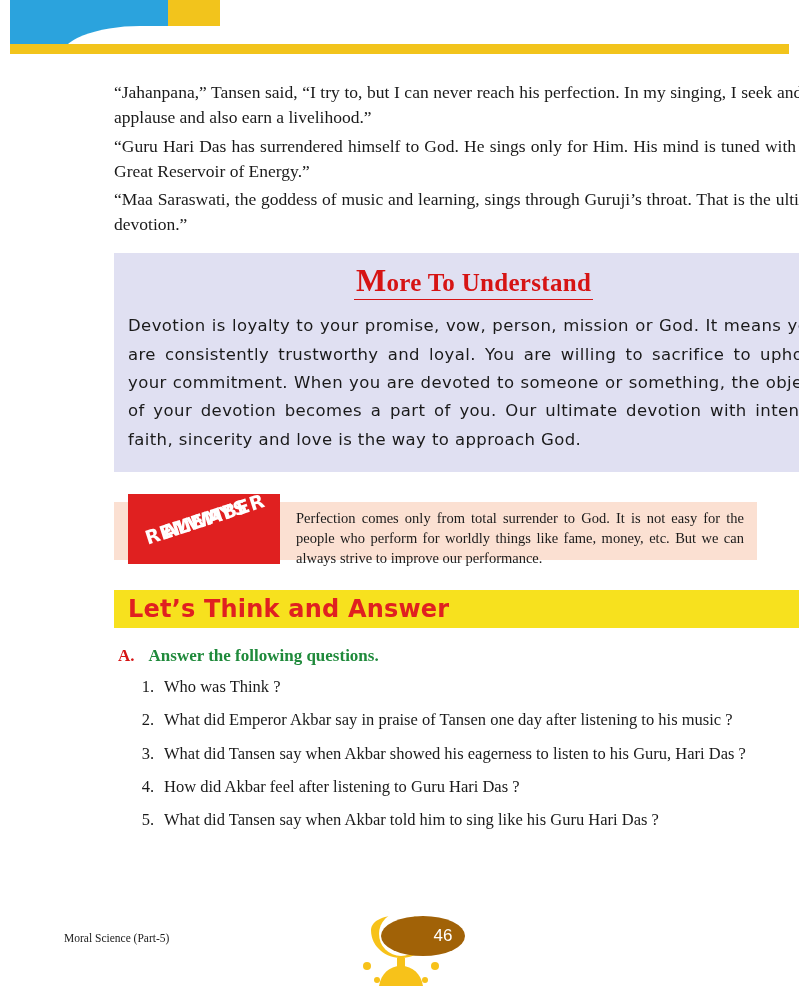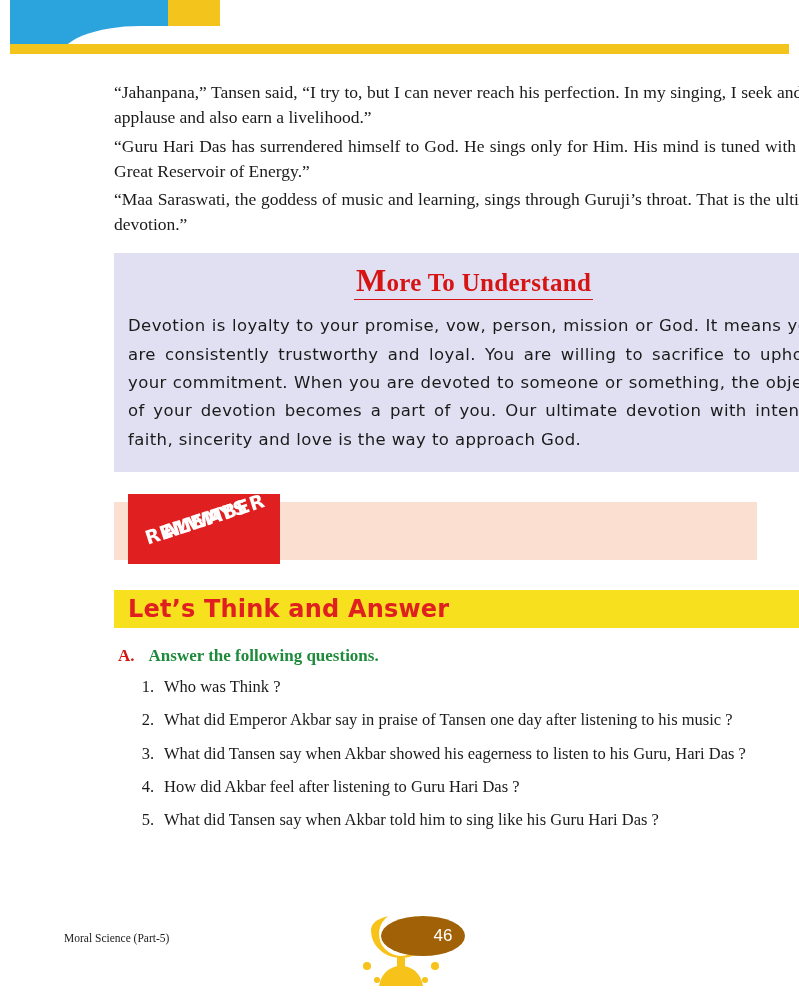--- a/index.html
+++ b/index.html
@@ -270,20 +270,21 @@
       <div class="mtu-title"><span class="cap">M</span><span>ore To Understand</span></div>
     </div>
     <div class="mtu-text">Devotion is loyalty to your promise, vow, person, mission or God. It means you are consistently trustworthy and loyal. You are willing to sacrifice to uphold your commitment. When you are devoted to someone or something, the object of your devotion becomes a part of you. Our ultimate devotion with intense faith, sincerity and love is the way to approach God.</div>
   </div>
 
   <div class="ar-wrap">
     <div class="ar-strip"></div>
     <div class="ar-badge">
       <span><span>ALWAYS</span><br><span>REMEMBER</span></span>
     </div>
+    <div class="ar-text">Perfection comes only from total surrender to God. It is not easy for the people who perform for worldly things like fame, money, etc. But we can always strive to improve our performance.</div>
   </div>
 
   <div class="lta-bar">
     <h2>Let’s Think and Answer</h2>
   </div>
 
   <div class="ex-head">
     <div class="ex-letter">A.</div>
     <div class="ex-title">Answer the following questions.</div>
   </div>

